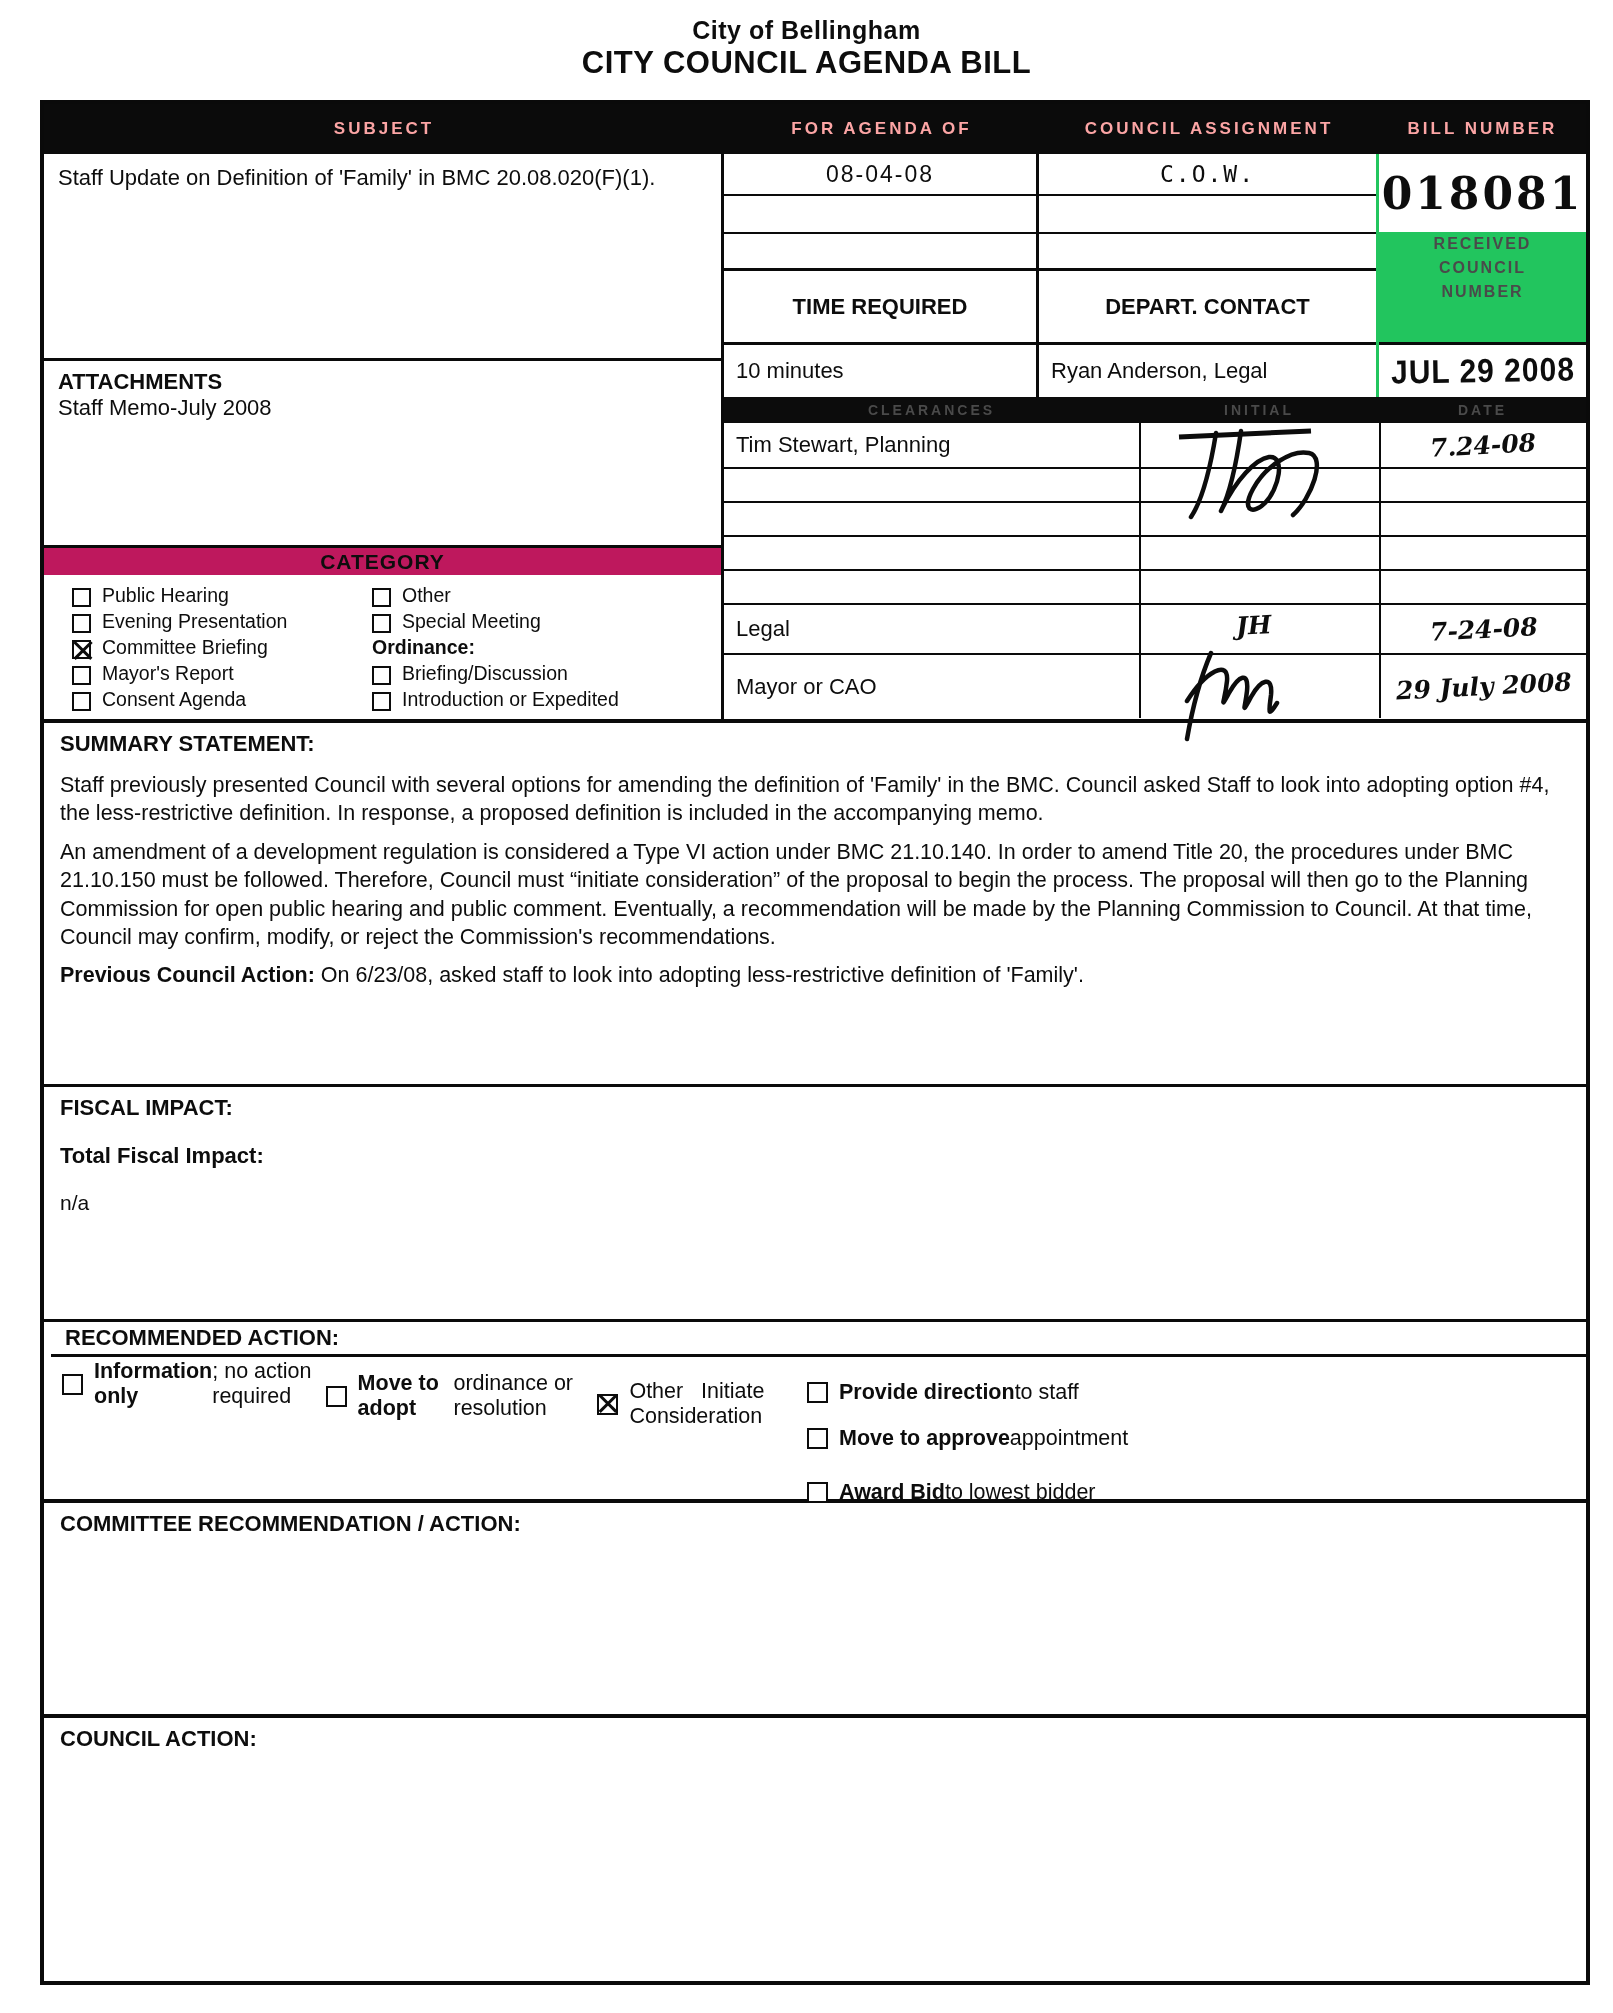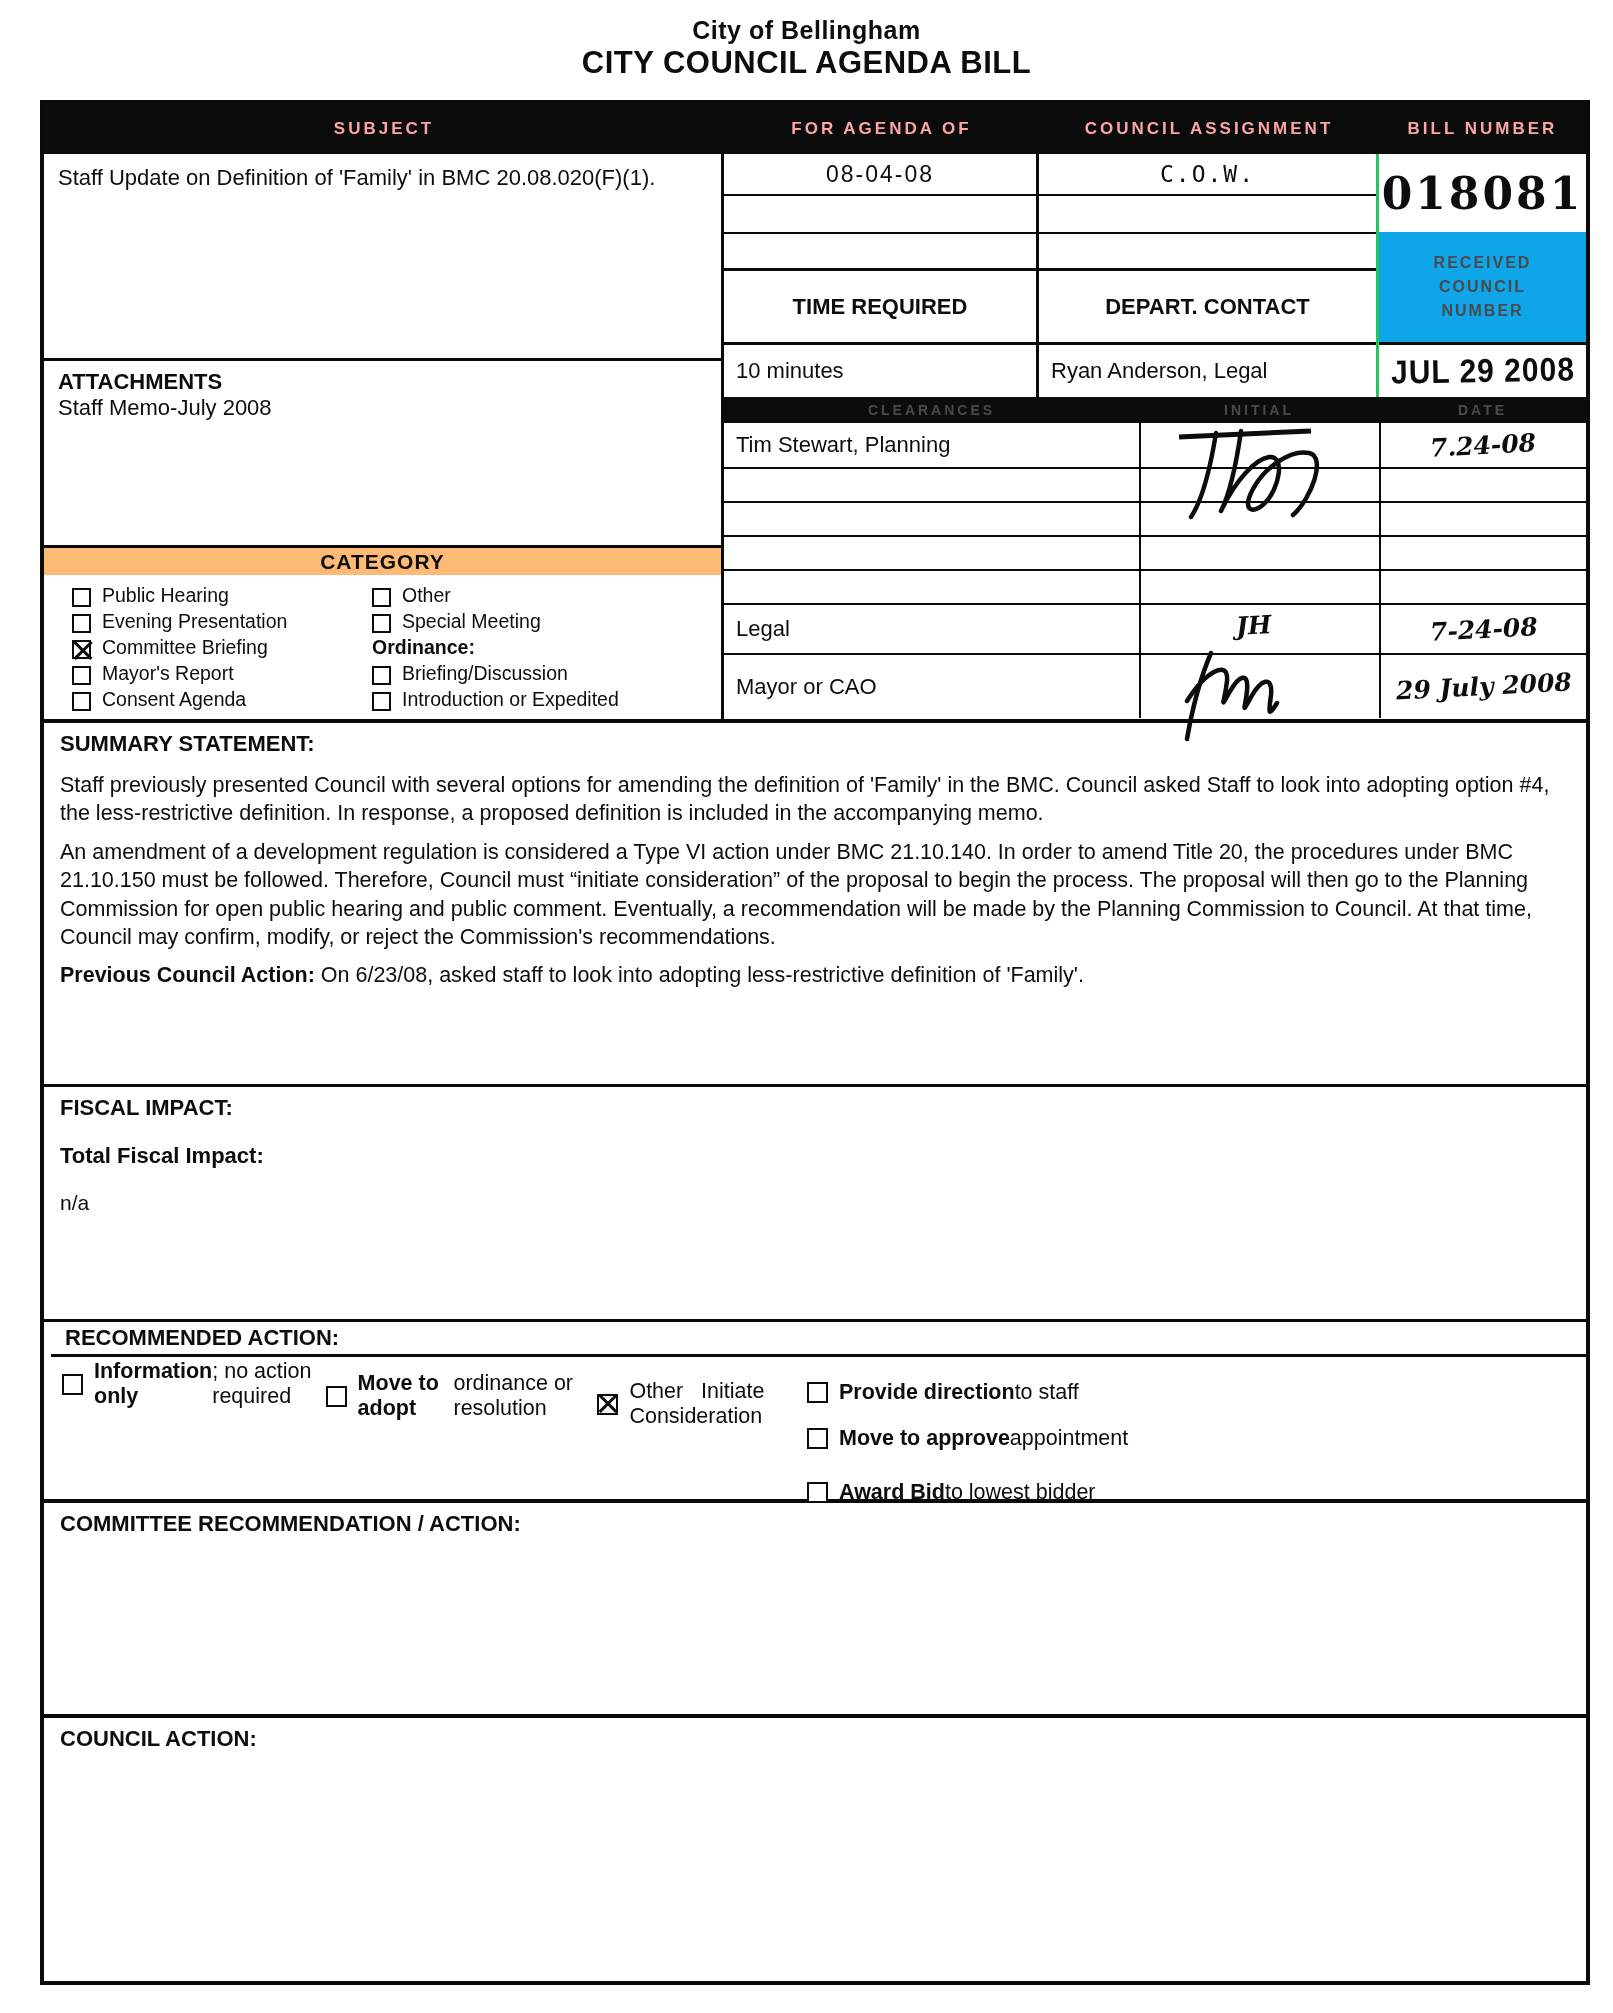--- a/index.html
+++ b/index.html
@@ -24,21 +24,21 @@
   .hdr-cell { display:flex; align-items:center; justify-content:center;
               color:#fca5a5; font-weight:bold; font-size:17px; letter-spacing:3px; }
   .hc-a { width:680px; } .hc-b { width:315px; } .hc-c { width:340px; } .hc-d { flex:1; }
 
   
   .top-body { display:flex; height:565px; flex:none; }
   .col-a { width:680px; border-right:3px solid #0a0a0a; display:flex; flex-direction:column; }
   .cell-subject { height:205px; padding:10px 14px; font-size:22px; line-height:1.25; }
   .cell-attach  { height:188px; border-top:3px solid #0a0a0a; padding:8px 14px; font-size:22px; }
   .attach-label { font-weight:bold; }
-  .cat-bar { height:30px; border-top:3px solid #0a0a0a; background:#fdba74;
+  .cat-bar { height:30px; border-top:3px solid #0a0a0a; background:#be185d;
              display:flex; align-items:center; justify-content:center;
              font-weight:800; font-size:21px; letter-spacing:1px; }
   .cat-checks { flex:1; display:flex; padding:6px 4px 4px 28px; }
   .cat-col { display:flex; flex-direction:column; justify-content:space-between; padding-bottom:4px; }
   .cat-col-l { width:300px; } .cat-col-r { flex:1; }
   .check-row { display:flex; align-items:flex-end; font-size:19.5px; height:26px; }
   .check-row .lbl { white-space:nowrap; }
   .bold-lbl { font-weight:bold; }
 
   .cb { display:inline-block; width:19px; height:19px; border:2.5px solid #0c0c0c;
@@ -54,22 +54,22 @@
   .c-c { width:340px; border-right:3px solid #22c55e; display:flex; flex-direction:column; }
   .c-d { flex:1; display:flex; flex-direction:column; }
   .r-date { height:40px; display:flex; align-items:center; justify-content:center; font-size:23px; letter-spacing:2px; }
   .r-emptyA { height:38px; border-top:2.5px solid #0a0a0a; }
   .r-emptyB { height:36px; border-top:2.5px solid #0a0a0a; }
   .r-head { height:74px; border-top:3px solid #0a0a0a; display:flex; align-items:center; justify-content:center;
             font-weight:800; font-size:22px; }
   .r-val  { flex:1; border-top:3px solid #0a0a0a; display:flex; align-items:center; padding-left:12px; font-size:22px; }
   .bill-cell { height:78px; display:flex; align-items:center; justify-content:center;
                font-family:"DejaVu Serif", serif; font-weight:bold; font-size:44px; letter-spacing:3px; }
-  .received { height:110px; background:#0ea5e9; display:flex; flex-direction:column;
-              align-items:center; justify-content:center; color:#4a4a4a;
+  .received { height:110px; background:#22c55e; display:flex; flex-direction:column;
+              align-items:center; color:#4a4a4a;
               font-weight:bold; font-size:16px; letter-spacing:2px; line-height:1.5; }
   .stamp-cell { flex:1; border-top:3px solid #0a0a0a; display:flex; align-items:center; justify-content:center; }
   .stamp { font-weight:900; font-size:30px; letter-spacing:1px; transform:rotate(-1deg) scaleY(1.1); white-space:nowrap; }
 
   .clr-bar { height:26px; background:#0c0c0c; flex:none; display:flex; align-items:center;
              color:#4a4a4a; font-weight:bold; font-size:14px; letter-spacing:3px; }
   .clr-bar .lab-name { width:415px; text-align:center; }
   .clr-bar .lab-init { width:240px; text-align:center; }
   .clr-bar .lab-date { flex:1; text-align:center; }
 

